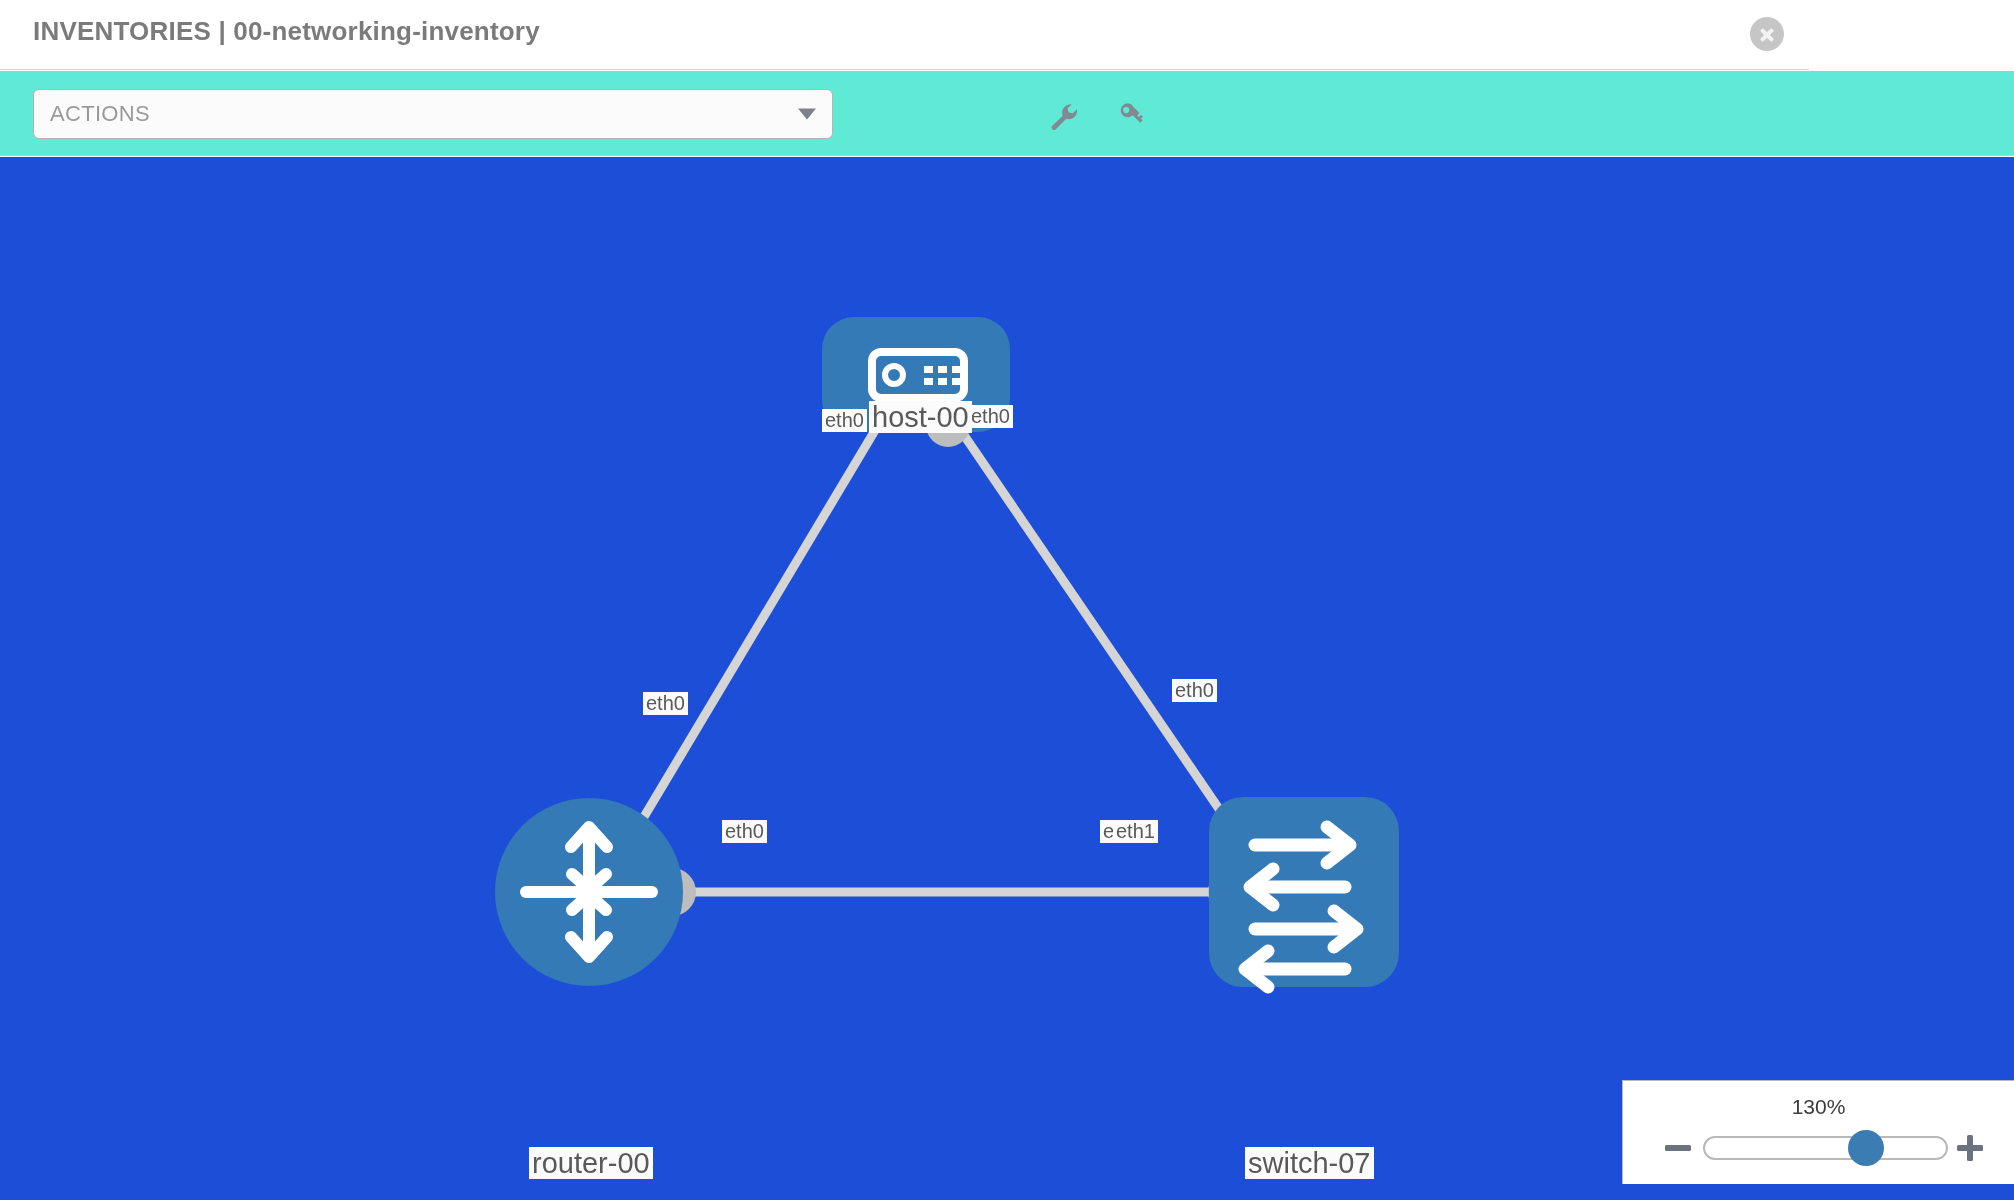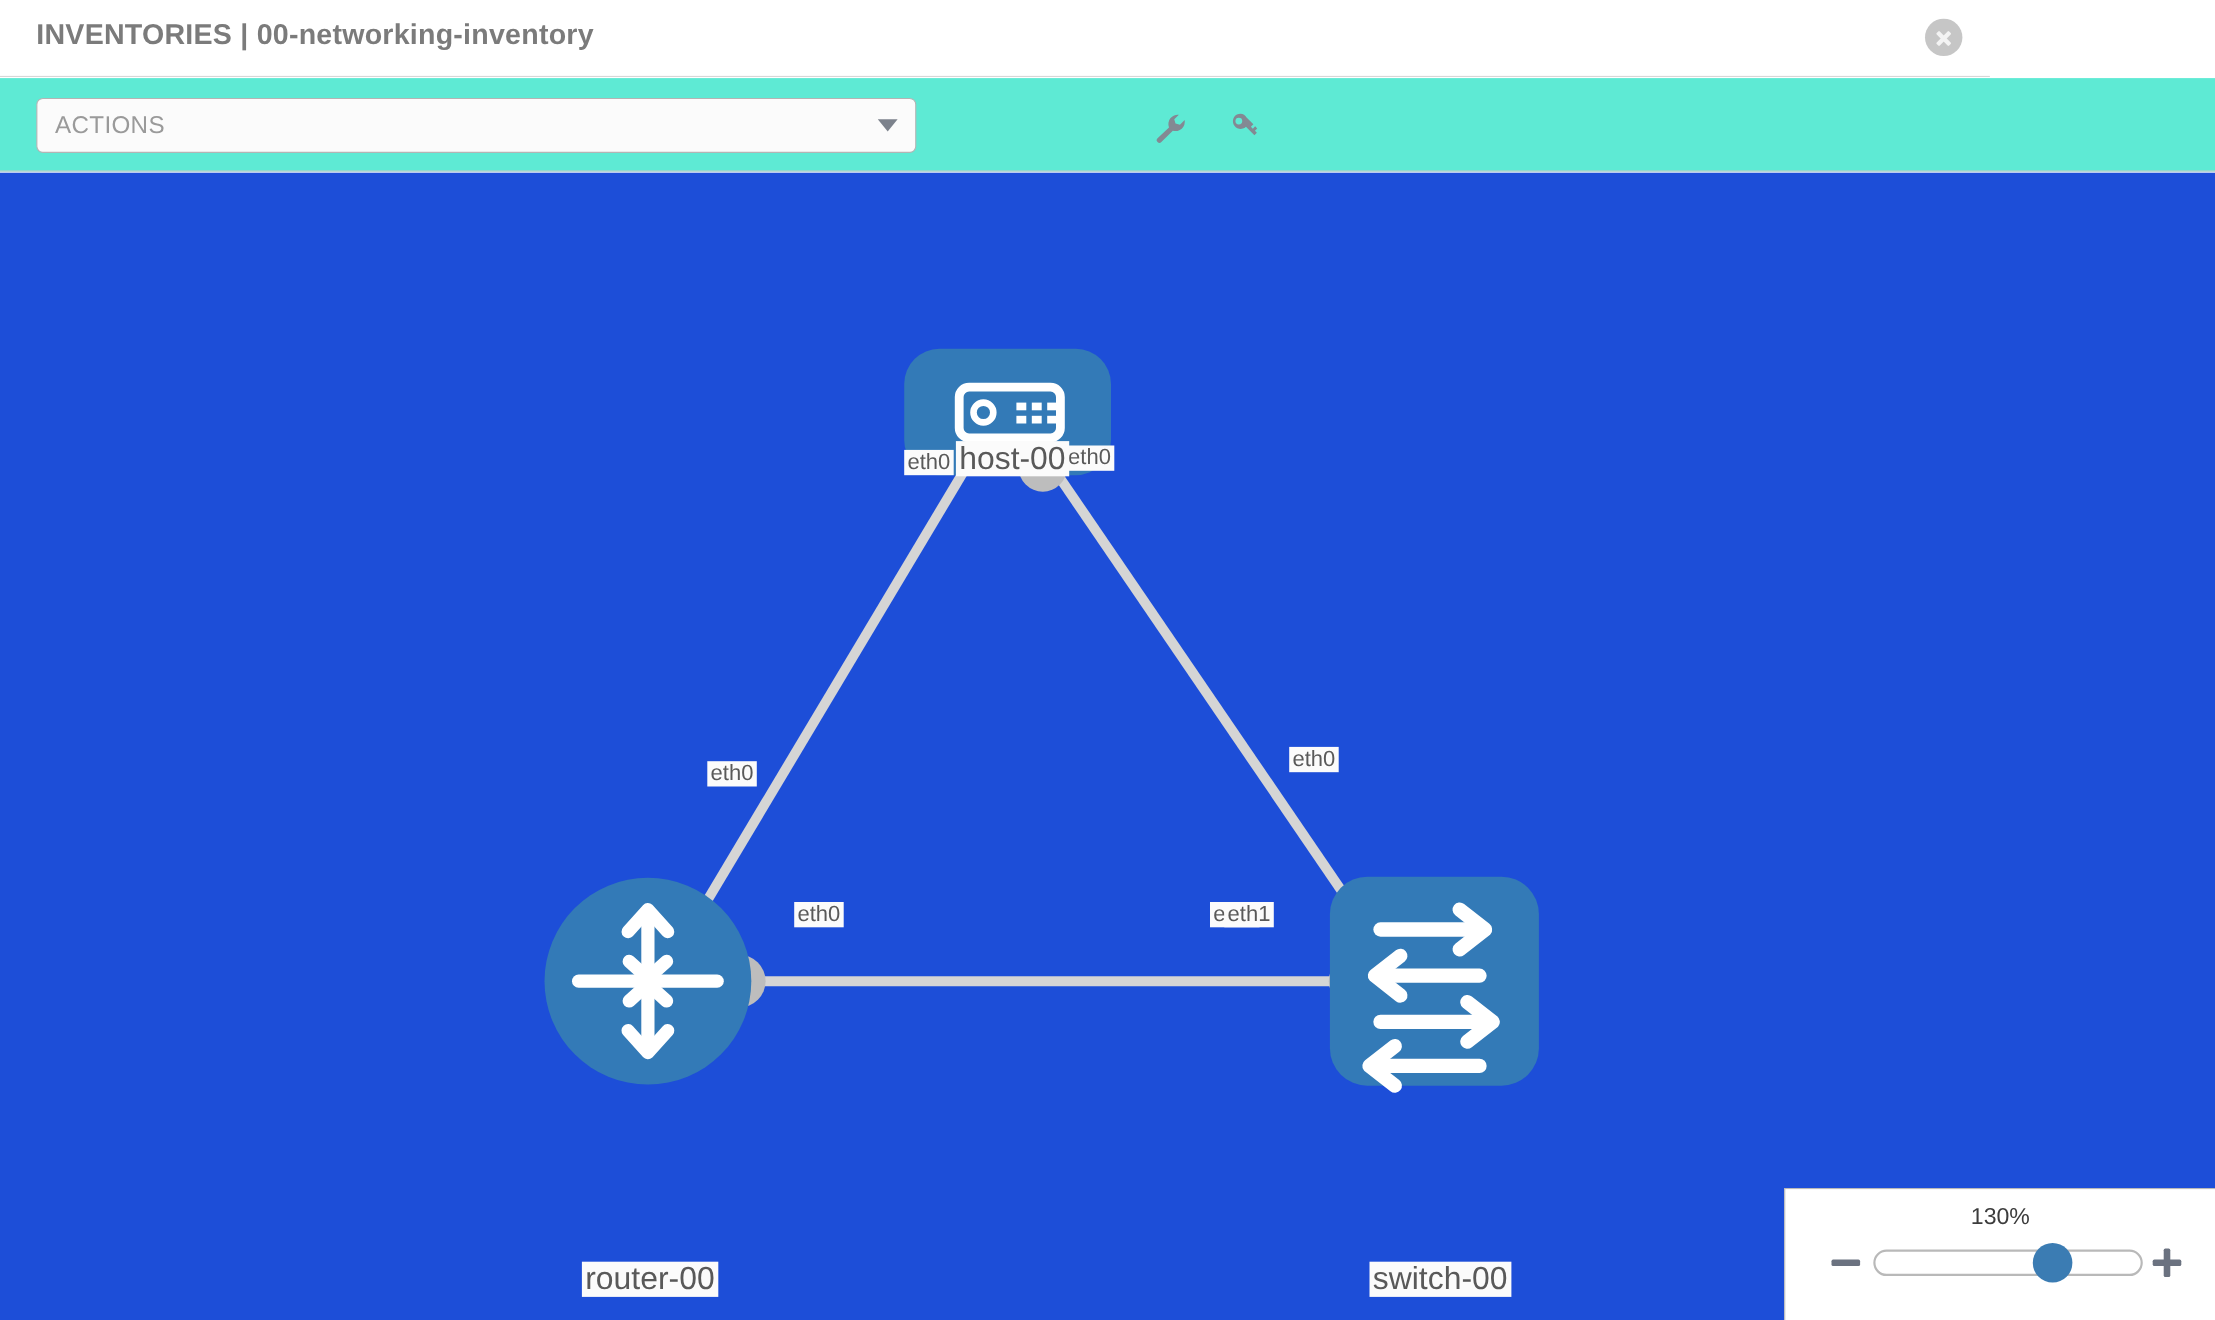--- a/index.html
+++ b/index.html
@@ -118,21 +118,21 @@
     line-height: 1.05;
     padding: 1px 3px;
   }
   .node-label { font-size: 29px; }
   .iface-label { font-size: 20px; }
 
   
   .zoom-panel {
     position: absolute;
     left: 1622px; top: 1080px;
-    width: 392px; height: 120px;
+    width: 392px; height: 104px;
     background: #ffffff;
     border: 1px solid #b9b9b9;
     border-right: none; border-bottom: none;
   }
   .zoom-level {
     position: absolute; top: 14px; left: 0; right: 0;
     text-align: center;
     font-size: 21px;
     color: #3c3c3c;
   }
@@ -280,21 +280,21 @@
     <span class="iface-label" style="left:1172px; top:522px;">eth0</span>
 
     <span class="iface-label" style="left:722px; top:663px;">eth0</span>
 
     <span class="iface-label" style="left:1100px; top:663px;">eth0</span>
 
     <span class="iface-label" style="left:1113px; top:663px;">eth1</span>
 
     <span class="node-label" style="left:529px; top:990px;">router-00</span>
 
-    <span class="node-label" style="left:1245px; top:990px;">switch-00</span>
+    <span class="node-label" style="left:1245px; top:990px;">switch-07</span>
   </div>
 
   <div class="zoom-panel">
     <div class="zoom-level">130%</div>
     <div class="zoom-minus"></div>
     <div class="zoom-slider">
       <div class="zoom-thumb" id="zoom-thumb" style="left: 143.47px;"></div>
     </div>
     <div class="zoom-plus"></div>
   </div>

